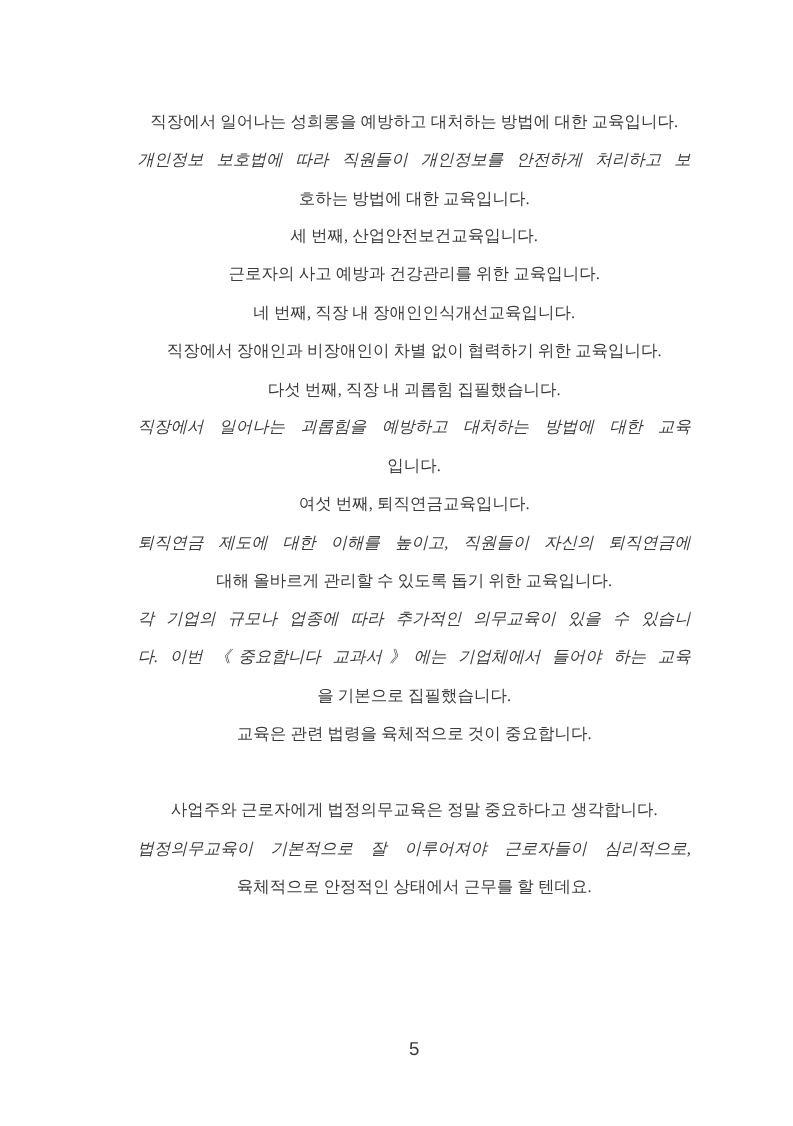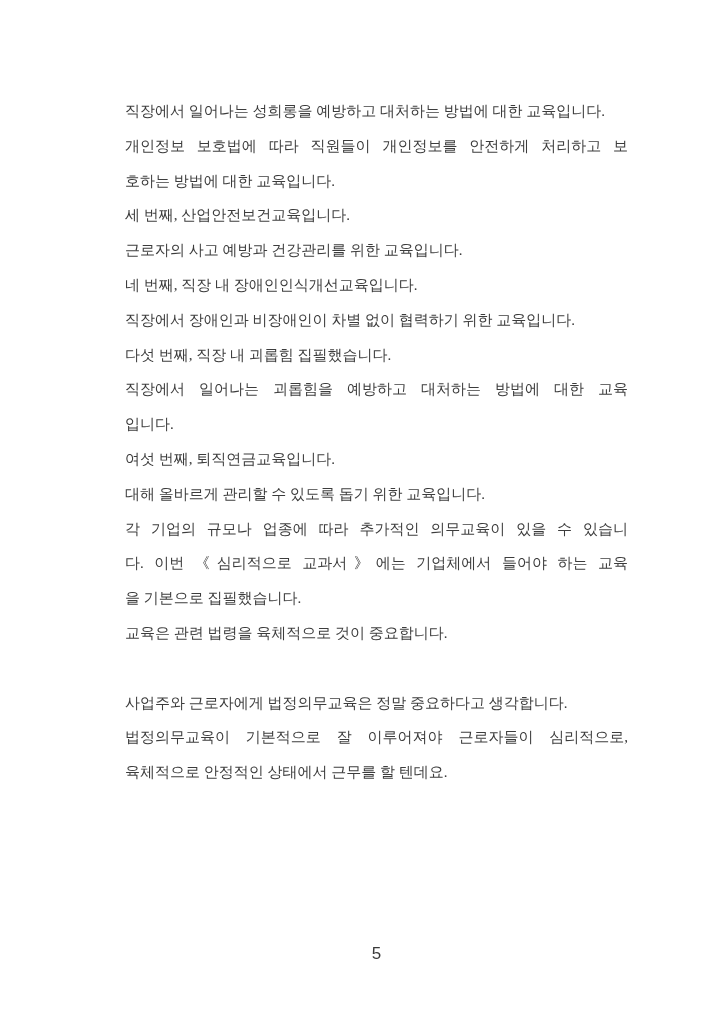--- a/index.html
+++ b/index.html
@@ -27,27 +27,28 @@
     top: 94px;
     width: 503px;
     color: #3c3c3c;
     font-size: 15px;
     letter-spacing: 0px;
   }
   .line {
     height: 34.8px;
     line-height: 34.8px;
     overflow: hidden;
-    text-align: left;
+    text-align: center;
     word-break: break-all;
     white-space: normal;
   }
   .line.j {
     text-align: justify;
     text-align-last: justify;
+    font-style: italic;
   }
   .line.spacer {
     height: 34.8px;
   }
   .page-number {
     position: absolute;
     left: 125px;
     top: 943px;
     width: 503px;
     text-align: center;
@@ -66,23 +67,24 @@
       <div class="line j">개인정보 보호법에 따라 직원들이 개인정보를 안전하게 처리하고 보</div>
       <div class="line">호하는 방법에 대한 교육입니다.</div>
       <div class="line">세 번째, 산업안전보건교육입니다.</div>
       <div class="line">근로자의 사고 예방과 건강관리를 위한 교육입니다.</div>
       <div class="line">네 번째, 직장 내 장애인인식개선교육입니다.</div>
       <div class="line">직장에서 장애인과 비장애인이 차별 없이 협력하기 위한 교육입니다.</div>
       <div class="line">다섯 번째, 직장 내 괴롭힘 집필했습니다.</div>
       <div class="line j">직장에서 일어나는 괴롭힘을 예방하고 대처하는 방법에 대한 교육</div>
       <div class="line">입니다.</div>
       <div class="line">여섯 번째, 퇴직연금교육입니다.</div>
+      <div class="line j">퇴직연금 제도에 대한 이해를 높이고, 직원들이 자신의 퇴직연금에</div>
       <div class="line">대해 올바르게 관리할 수 있도록 돕기 위한 교육입니다.</div>
       <div class="line j">각 기업의 규모나 업종에 따라 추가적인 의무교육이 있을 수 있습니</div>
-      <div class="line j">다. 이번 《심리적으로 교과서》에는 기업체에서 들어야 하는 교육</div>
+      <div class="line j">다. 이번 《중요합니다 교과서》에는 기업체에서 들어야 하는 교육</div>
       <div class="line">을 기본으로 집필했습니다.</div>
       <div class="line">교육은 관련 법령을 육체적으로 것이 중요합니다.</div>
       <div class="line spacer"></div>
       <div class="line">사업주와 근로자에게 법정의무교육은 정말 중요하다고 생각합니다.</div>
       <div class="line j">법정의무교육이 기본적으로 잘 이루어져야 근로자들이 심리적으로,</div>
       <div class="line">육체적으로 안정적인 상태에서 근무를 할 텐데요.</div>
     </div>
 
   <div class="page-number">5</div>
 </div>

